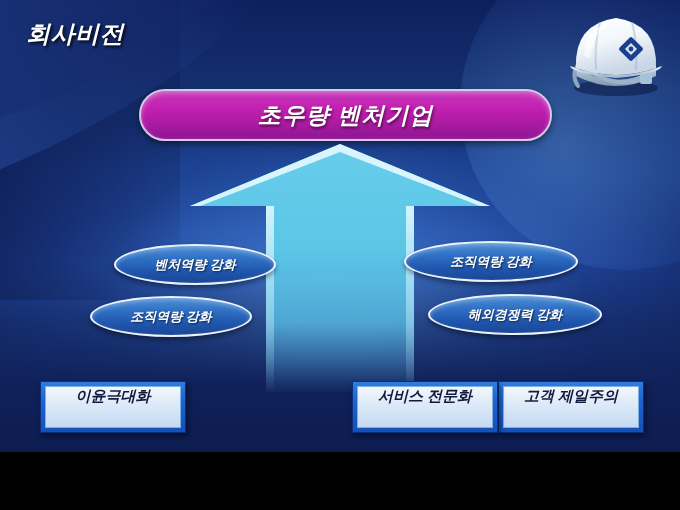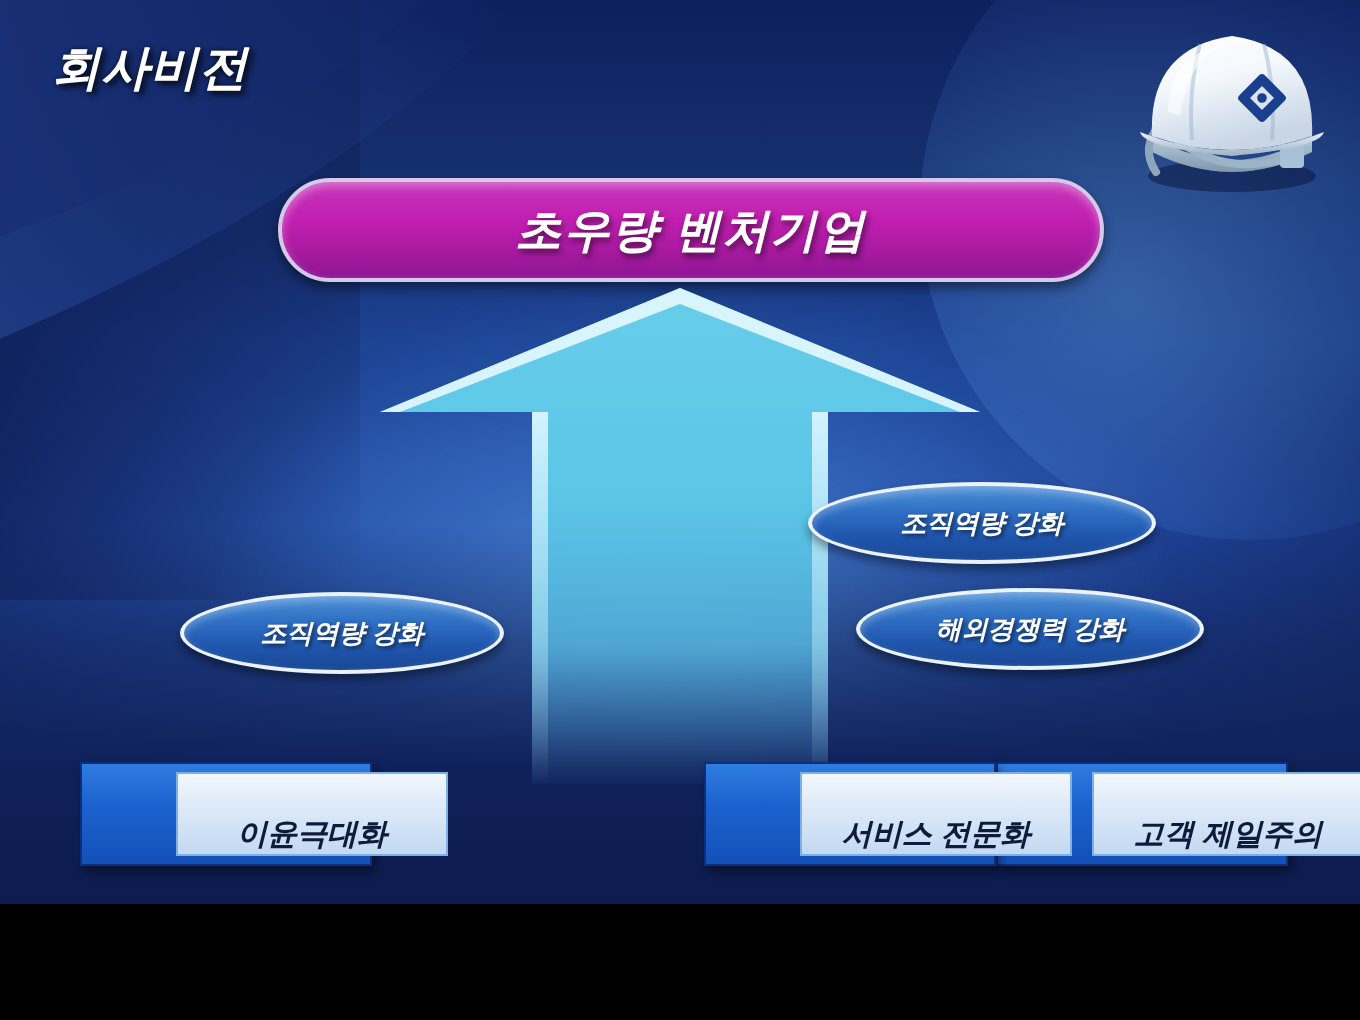--- a/index.html
+++ b/index.html
@@ -161,24 +161,23 @@
     box-shadow: 2px 3px 5px rgba(0,0,0,0.45);
     padding: 4px;
     box-sizing: border-box;
   }
   .box-inner {
     width: 100%;
     height: 100%;
     background: linear-gradient(180deg, #f2f7fd 0%, #dce9f8 45%, #c3d9f2 100%);
     border: 1px solid #7fb0e4;
     display: flex;
-    align-items: flex-end;
+    align-items: flex-start;
     justify-content: center;
     box-sizing: border-box;
-    margin-left: 43px;
   }
   .box-inner span {
     font-size: 15px;
     font-weight: bold;
     color: #101a3c;
     white-space: nowrap;
   }
   .box-1 { left: 40px;  width: 146px; }
   .box-2 { left: 196px; width: 146px; }
   .box-3 { left: 352px; width: 146px; }
@@ -260,20 +259,23 @@
       </linearGradient>
     </defs>
 
     <path d="M154 4 L304 66 L228 66 L228 252 L80 252 L80 66 L4 66 Z" fill="url(#arrowG)"></path>
 
     <path d="M154 4 L304 66 L294 66 L154 12 L14 66 L4 66 Z" fill="#e4f8ff" opacity="0.9"></path>
     <path d="M80 66 L88 66 L88 252 L80 252 Z" fill="url(#edgeG)"></path>
     <path d="M220 66 L228 66 L228 252 L220 252 Z" fill="url(#edgeG)"></path>
   </svg>
 
+  <div class="ellipse el-vc">
+    <span>벤처역량 강화</span>
+  </div>
   <div class="ellipse el-tc">
     <span>조직역량 강화</span>
   </div>
   <div class="ellipse el-oc">
     <span>조직역량 강화</span>
   </div>
   <div class="ellipse el-ic">
     <span>해외경쟁력 강화</span>
   </div>
 

